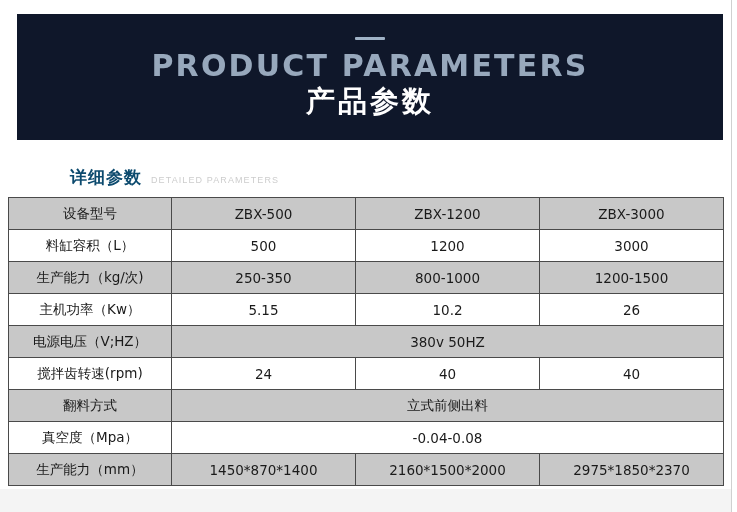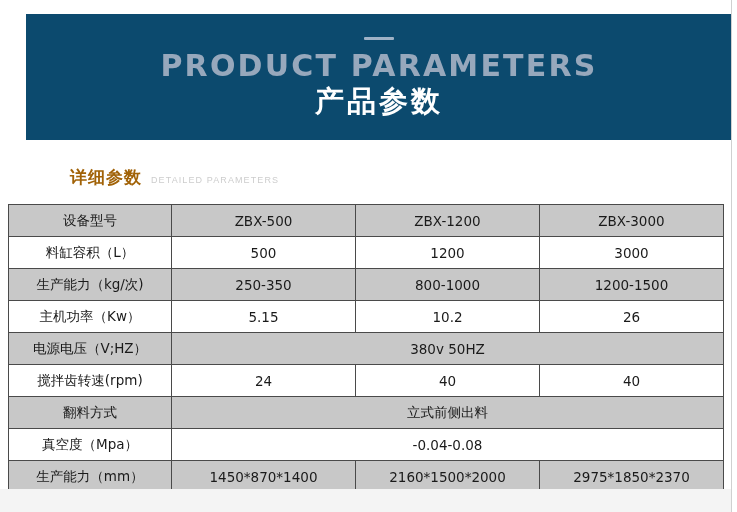--- a/index.html
+++ b/index.html
@@ -38,25 +38,25 @@
     width: 6px;
     height: 512px;
     background: #ffffff;
     border-left: 1px solid #d0d0d0;
     box-sizing: border-box;
   }
 
   
   .hero {
     position: absolute;
-    left: 26px;
+    left: 17px;
     top: 14px;
     width: 706px;
     height: 126px;
-    background: #0c4a6e;
+    background: #0f172a;
     text-align: center;
     overflow: hidden;
   }
   .hero-rule {
     width: 30px;
     height: 3px;
     background: #9fb2c6;
     margin: 23px auto 0 auto;
     border-radius: 1px;
   }
@@ -84,36 +84,36 @@
     position: absolute;
     left: 70px;
     top: 166px;
     display: flex;
     align-items: baseline;
     gap: 9px;
   }
   .section-cn {
     font-size: 17px;
     font-weight: bold;
-    color: #a16207;
+    color: #0c4a6e;
     letter-spacing: 1px;
     font-family: "DejaVu Sans", sans-serif;
   }
   .section-en {
     font-size: 9px;
     color: #cdcdcd;
     letter-spacing: 1.1px;
     font-family: "Liberation Sans", sans-serif;
   }
 
   
   .table-wrap {
     position: absolute;
     left: 8px;
-    top: 204px;
+    top: 197px;
     width: 715px;
   }
   table.params {
     width: 715px;
     border-collapse: collapse;
     table-layout: fixed;
     font-family: "DejaVu Sans", sans-serif;
   }
   table.params td {
     border: 1px solid #4a4a4a;

